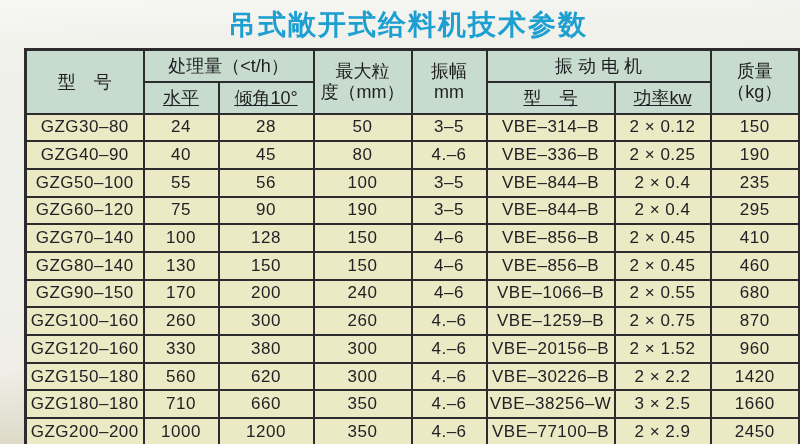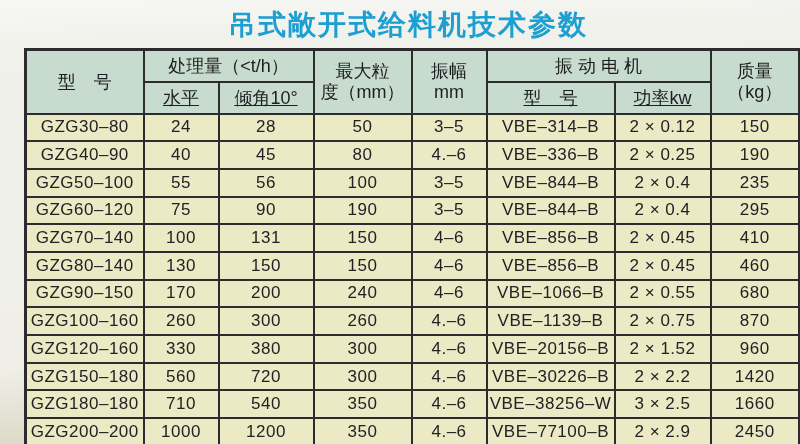--- a/index.html
+++ b/index.html
@@ -139,21 +139,21 @@
         <td>90</td>
         <td>190</td>
         <td>3–5</td>
         <td>VBE–844–B</td>
         <td>2 × 0.4</td>
         <td>295</td>
       </tr>
       <tr>
         <td>GZG70–140</td>
         <td>100</td>
-        <td>131</td>
+        <td>128</td>
         <td>150</td>
         <td>4–6</td>
         <td>VBE–856–B</td>
         <td>2 × 0.45</td>
         <td>410</td>
       </tr>
       <tr>
         <td>GZG80–140</td>
         <td>130</td>
         <td>150</td>
@@ -172,48 +172,48 @@
         <td>VBE–1066–B</td>
         <td>2 × 0.55</td>
         <td>680</td>
       </tr>
       <tr>
         <td>GZG100–160</td>
         <td>260</td>
         <td>300</td>
         <td>260</td>
         <td>4.–6</td>
-        <td>VBE–1139–B</td>
+        <td>VBE–1259–B</td>
         <td>2 × 0.75</td>
         <td>870</td>
       </tr>
       <tr>
         <td>GZG120–160</td>
         <td>330</td>
         <td>380</td>
         <td>300</td>
         <td>4.–6</td>
         <td>VBE–20156–B</td>
         <td>2 × 1.52</td>
         <td>960</td>
       </tr>
       <tr>
         <td>GZG150–180</td>
         <td>560</td>
-        <td>720</td>
+        <td>620</td>
         <td>300</td>
         <td>4.–6</td>
         <td>VBE–30226–B</td>
         <td>2 × 2.2</td>
         <td>1420</td>
       </tr>
       <tr>
         <td>GZG180–180</td>
         <td>710</td>
-        <td>540</td>
+        <td>660</td>
         <td>350</td>
         <td>4.–6</td>
         <td>VBE–38256–W</td>
         <td>3 × 2.5</td>
         <td>1660</td>
       </tr>
       <tr>
         <td>GZG200–200</td>
         <td>1000</td>
         <td>1200</td>

